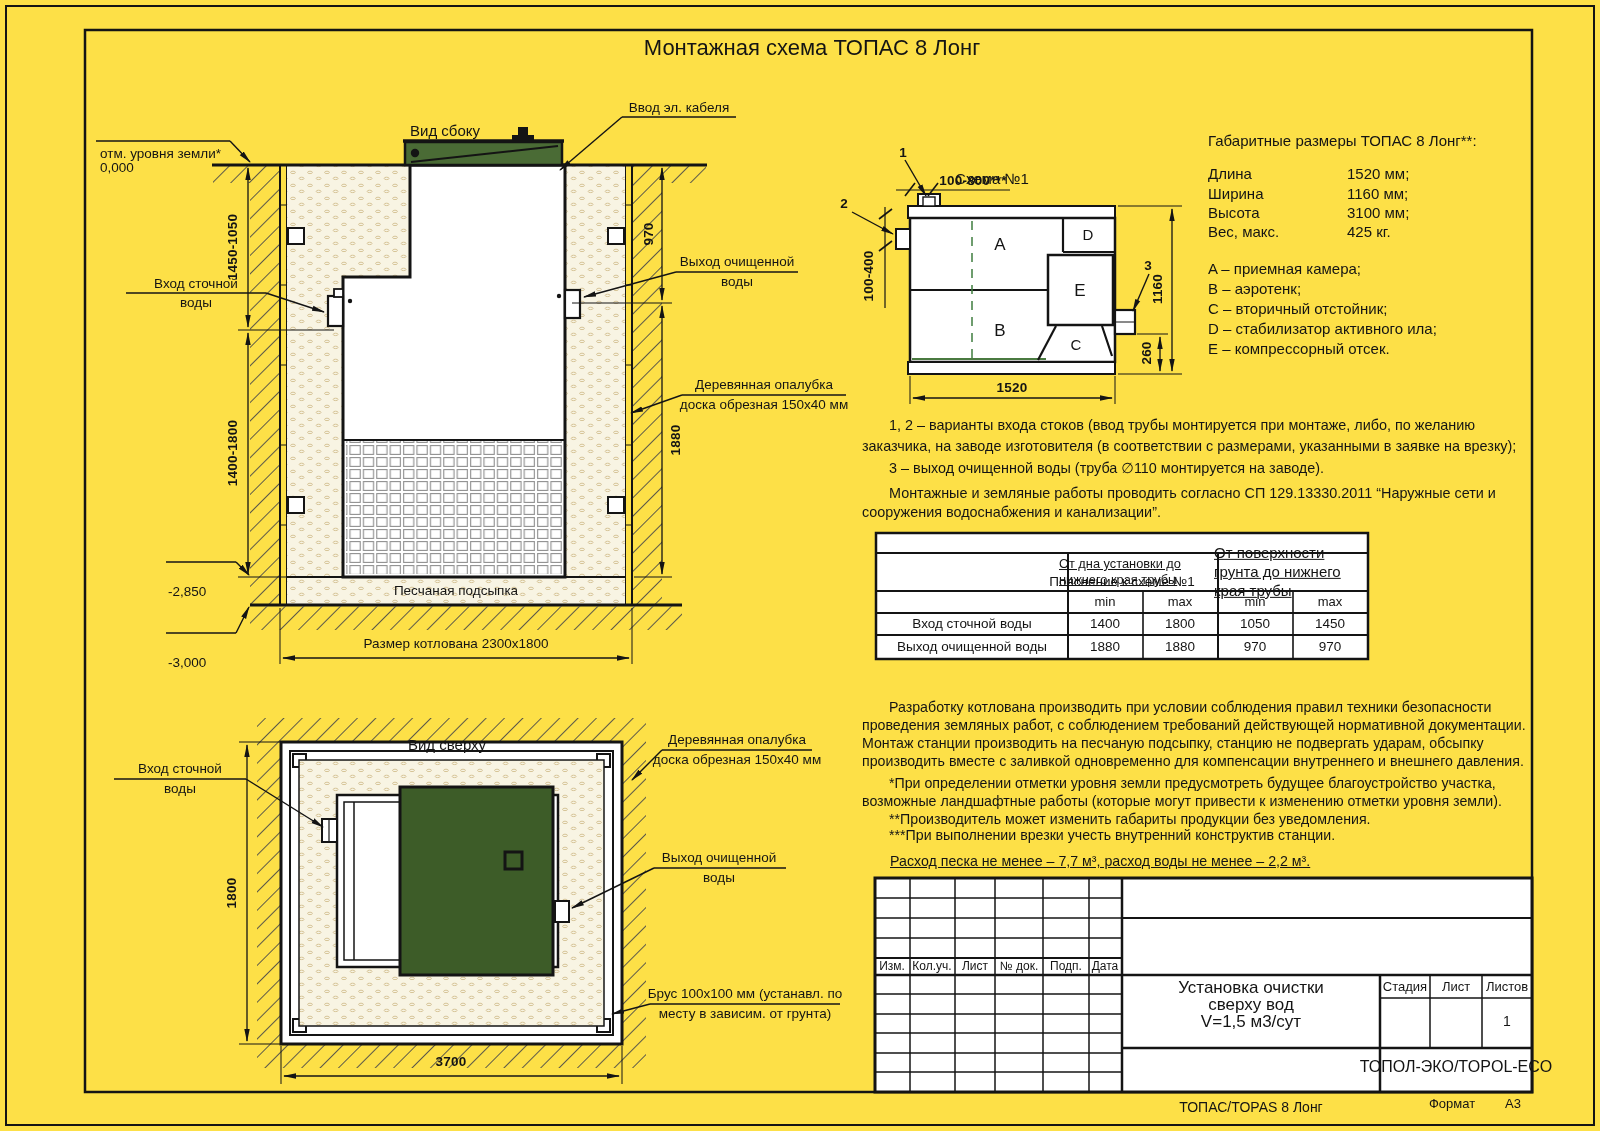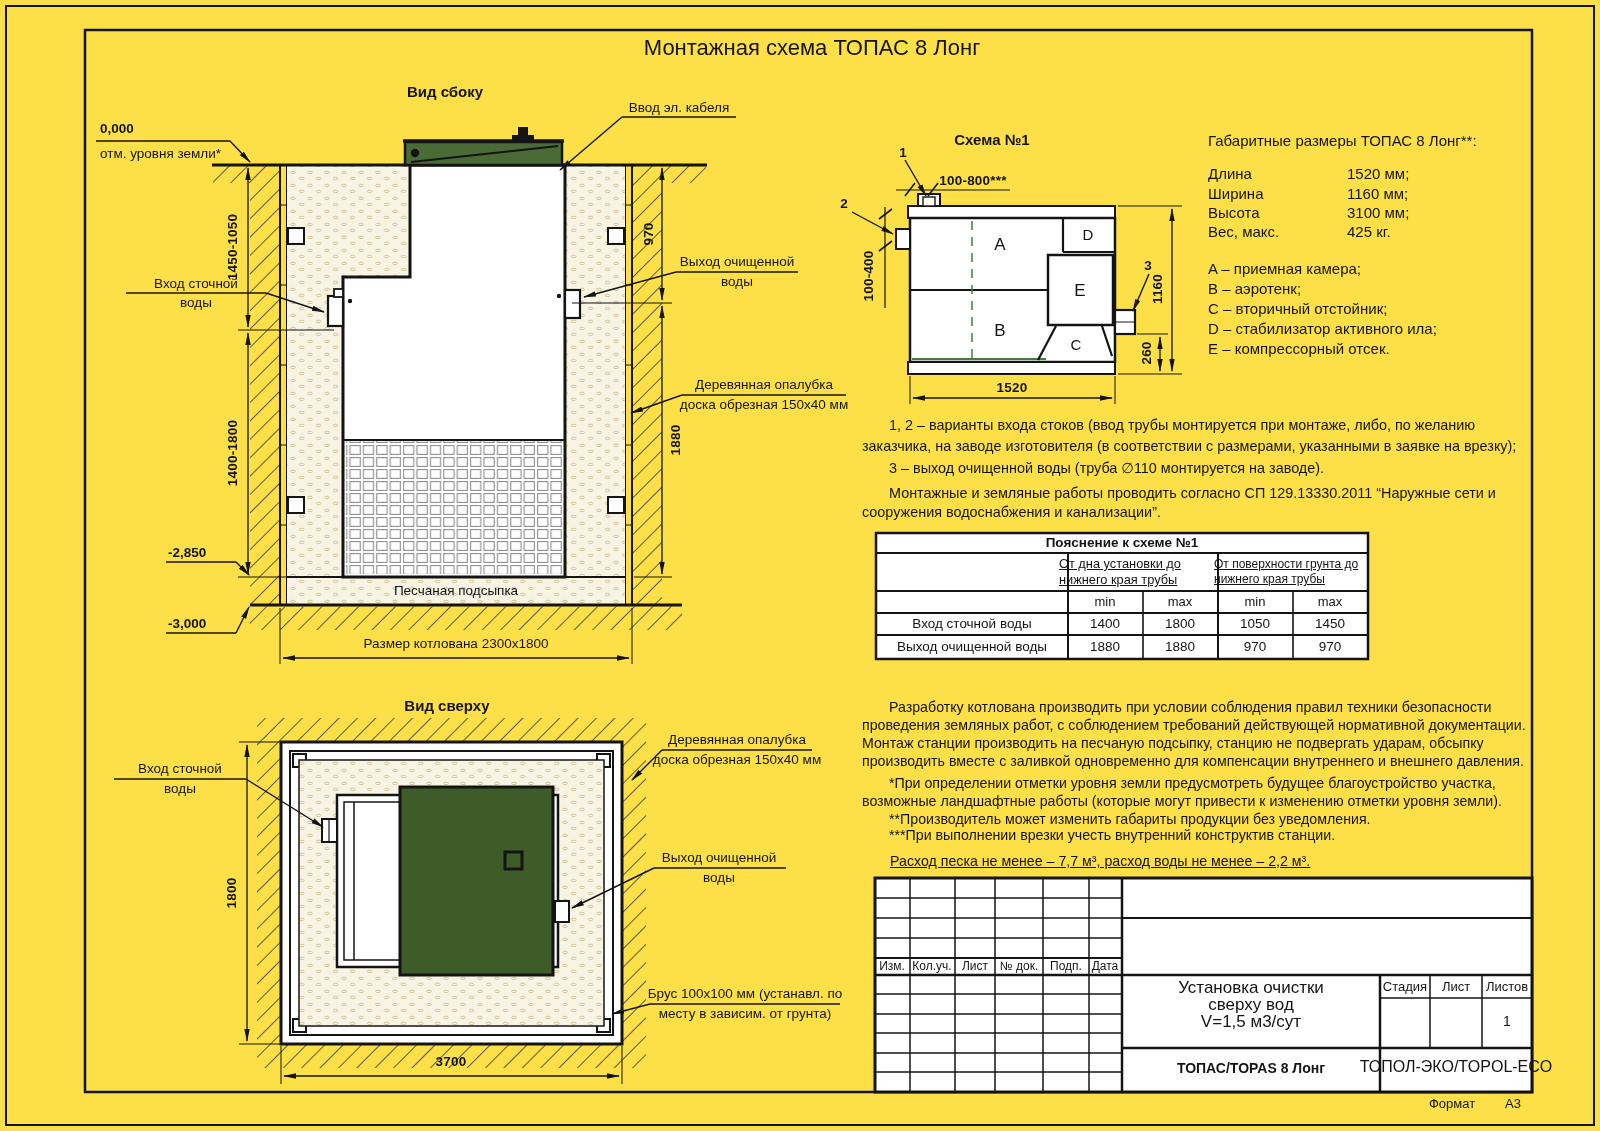--- a/index.html
+++ b/index.html
@@ -2,21 +2,21 @@
 <html style="--lid-green: #4a6b35; --tank-green: #3d5c28; --dash-green: #3f7d3f; --sand-bg: #f8f4e3; --sand-dot: #cdb784; --line: #141414;"><head>
 <meta charset="utf-8">
 <style>
   html,body{margin:0;padding:0;background:#e8e8e8;}
   .sheet{position:relative;width:1600px;height:1131px;background:#fde047;
          font-family:"Liberation Sans",sans-serif;color:#141414;overflow:hidden;}
   .sheet svg{position:absolute;left:0;top:0;}
   .lb{position:absolute;white-space:nowrap;line-height:1.12;font-size:13.5px;}
   .c{transform:translate(-50%,-50%);}
   .v{transform:translate(-50%,-50%) rotate(-90deg);}
-  .b{font-weight:bold;}
+  .b{font-weight:normal;margin-top:39px;}
   .t15{font-size:15px;}
   .t22{font-size:22px;}
   .dim{font-weight:bold;font-size:13.5px;letter-spacing:.2px;}
   .par{position:absolute;font-size:14.2px;line-height:18px;white-space:normal;}
   .ind{text-indent:27px;}
   .wrapc{white-space:normal;text-align:left;line-height:1.25;text-decoration:underline;}
   .ul{text-decoration:underline;}
   .small{font-size:12px;}
 </style>
 </head>
@@ -295,21 +295,21 @@
 <div class="lb t15" style="left:1208px;top:301px">C – вторичный отстойник;</div>
 <div class="lb t15" style="left:1208px;top:321px">D – стабилизатор активного ила;</div>
 <div class="lb t15" style="left:1208px;top:341px">E – компрессорный отсек.</div>
 
 <div class="par ind" style="left:862px;top:415px;width:668px;line-height:21px;font-size:14.4px">1, 2 – варианты входа стоков (ввод трубы монтируется при монтаже, либо, по желанию заказчика, на заводе изготовителя (в соответствии с размерами, указанными в заявке на врезку);</div>
 <div class="par ind" style="left:862px;top:459px;width:668px;font-size:14.4px">3 – выход очищенной воды (труба ∅110 монтируется на заводе).</div>
 <div class="par ind" style="left:862px;top:484px;width:668px;line-height:19px;font-size:14.4px">Монтажные и земляные работы проводить согласно СП 129.13330.2011 “Наружные сети и сооружения водоснабжения и канализации”.</div>
 
 <div class="lb c b" style="left:1122px;top:543px">Пояснение к схеме №1</div>
 <div class="lb c wrapc" style="left:1143px;top:572px;width:168px;font-size:12.8px">От дна установки до нижнего края трубы</div>
-<div class="lb c wrapc" style="left:1293px;top:572px;width:158px;font-size:12px">От поверхности грунта до нижнего края трубы</div>
+<div class="lb c wrapc" style="left:1293px;top:572px;width:158px;font-size:15px">От поверхности грунта до нижнего края трубы</div>
 <div class="lb c" style="left:1105px;top:602px;font-size:13px">min</div>
 <div class="lb c" style="left:1180px;top:602px;font-size:13px">max</div>
 <div class="lb c" style="left:1255px;top:602px;font-size:13px">min</div>
 <div class="lb c" style="left:1330px;top:602px;font-size:13px">max</div>
 <div class="lb c" style="left:972px;top:624px">Вход сточной воды</div>
 <div class="lb c" style="left:1105px;top:624px">1400</div>
 <div class="lb c" style="left:1180px;top:624px">1800</div>
 <div class="lb c" style="left:1255px;top:624px">1050</div>
 <div class="lb c" style="left:1330px;top:624px">1450</div>
 <div class="lb c" style="left:972px;top:647px">Выход очищенной воды</div>

